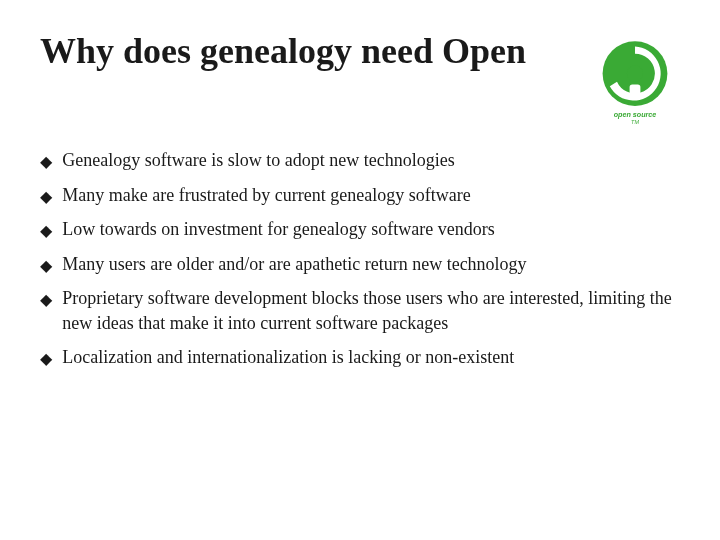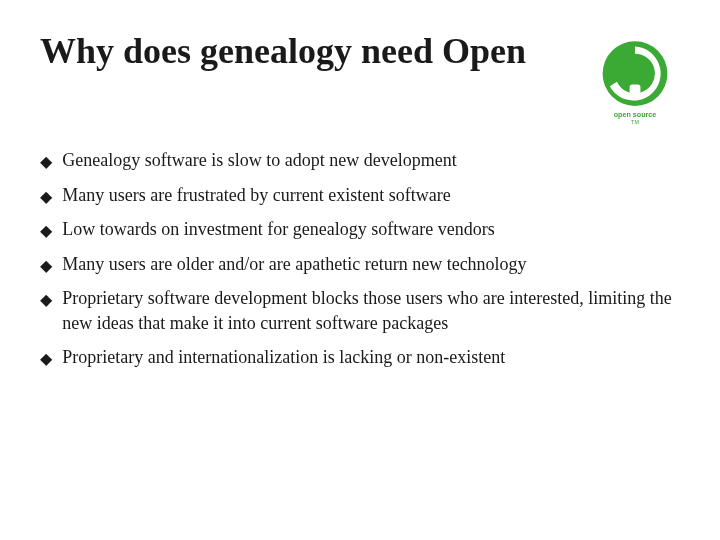--- a/index.html
+++ b/index.html
@@ -39,20 +39,21 @@
       flex: 1;
       padding-right: 20px;
     }
 
     .logo-container {
       display: flex;
       flex-direction: column;
       align-items: center;
       flex-shrink: 0;
       margin-top: 4px;
+      font-style: italic;
     }
 
     
     .logo-svg {
       width: 90px;
       height: 90px;
     }
 
     .bullet-list {
       list-style: none;
@@ -107,36 +108,36 @@
 
         <text x="50" y="92" text-anchor="middle" font-family="Arial, sans-serif" font-size="8" font-weight="bold" fill="#3aaa35">open source</text>
         <text x="50" y="100" text-anchor="middle" font-family="Arial, sans-serif" font-size="6" fill="#3aaa35">TM</text>
       </svg>
     </div>
   </div>
 
   <ul class="bullet-list">
   <li>
         <span class="diamond">◆</span>
-        <span class="text">Genealogy software is slow to adopt new development</span>
+        <span class="text">Genealogy software is slow to adopt new technologies</span>
       </li>
       <li>
         <span class="diamond">◆</span>
-        <span class="text">Many users are frustrated by current existent software</span>
+        <span class="text">Many make are frustrated by current genealogy software</span>
       </li>
       <li>
         <span class="diamond">◆</span>
         <span class="text">Low towards on investment for genealogy software vendors</span>
       </li>
       <li>
         <span class="diamond">◆</span>
         <span class="text">Many users are older and/or are apathetic return new technology</span>
       </li>
       <li>
         <span class="diamond">◆</span>
         <span class="text">Proprietary software development blocks those users who are interested, limiting the new ideas that make it into current software packages</span>
       </li>
       <li>
         <span class="diamond">◆</span>
-        <span class="text">Proprietary and internationalization is lacking or non‑existent</span>
+        <span class="text">Localization and internationalization is lacking or non‑existent</span>
       </li>
     </ul>
 </div>
 
 </body></html>

